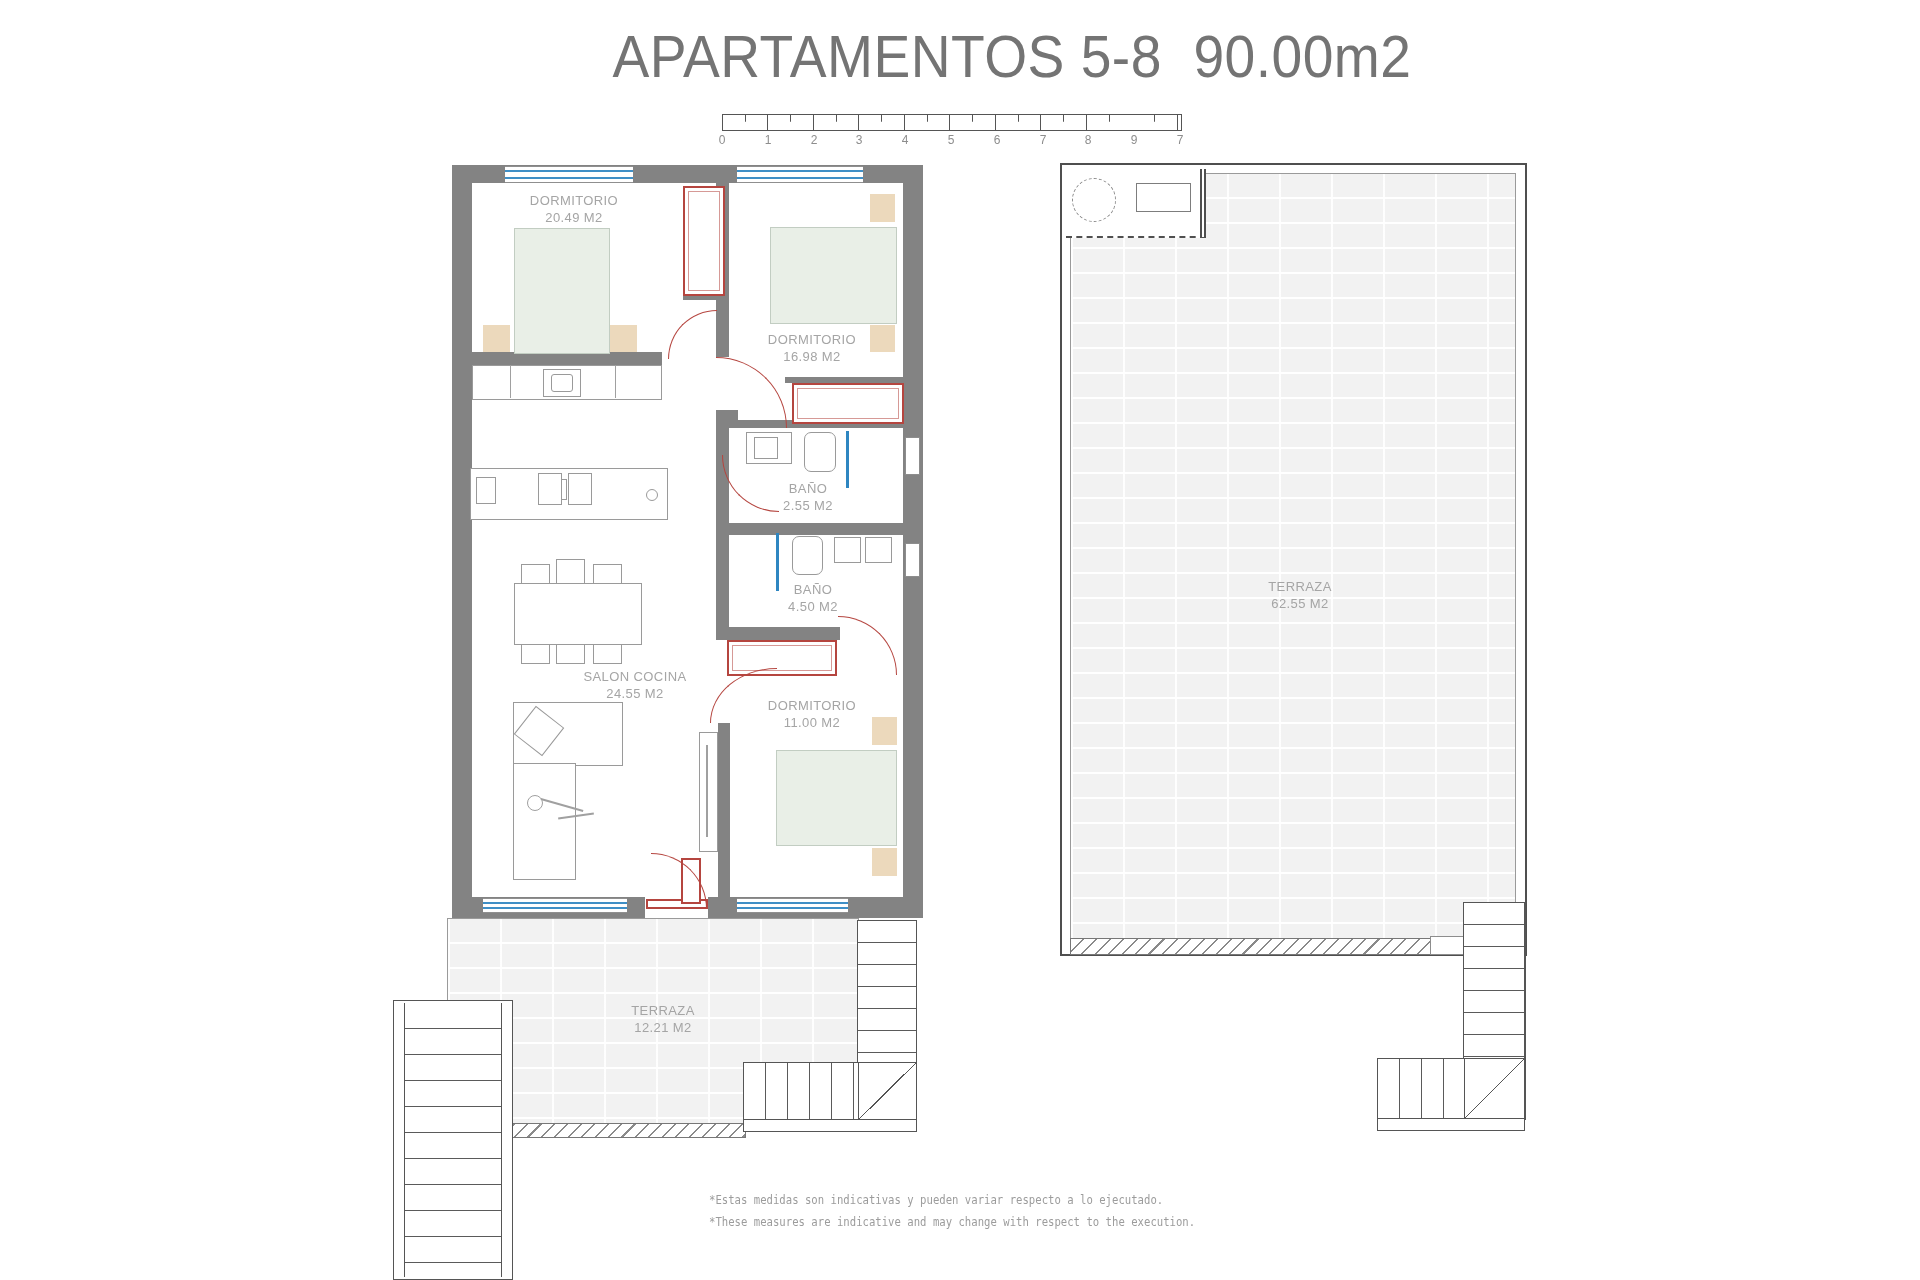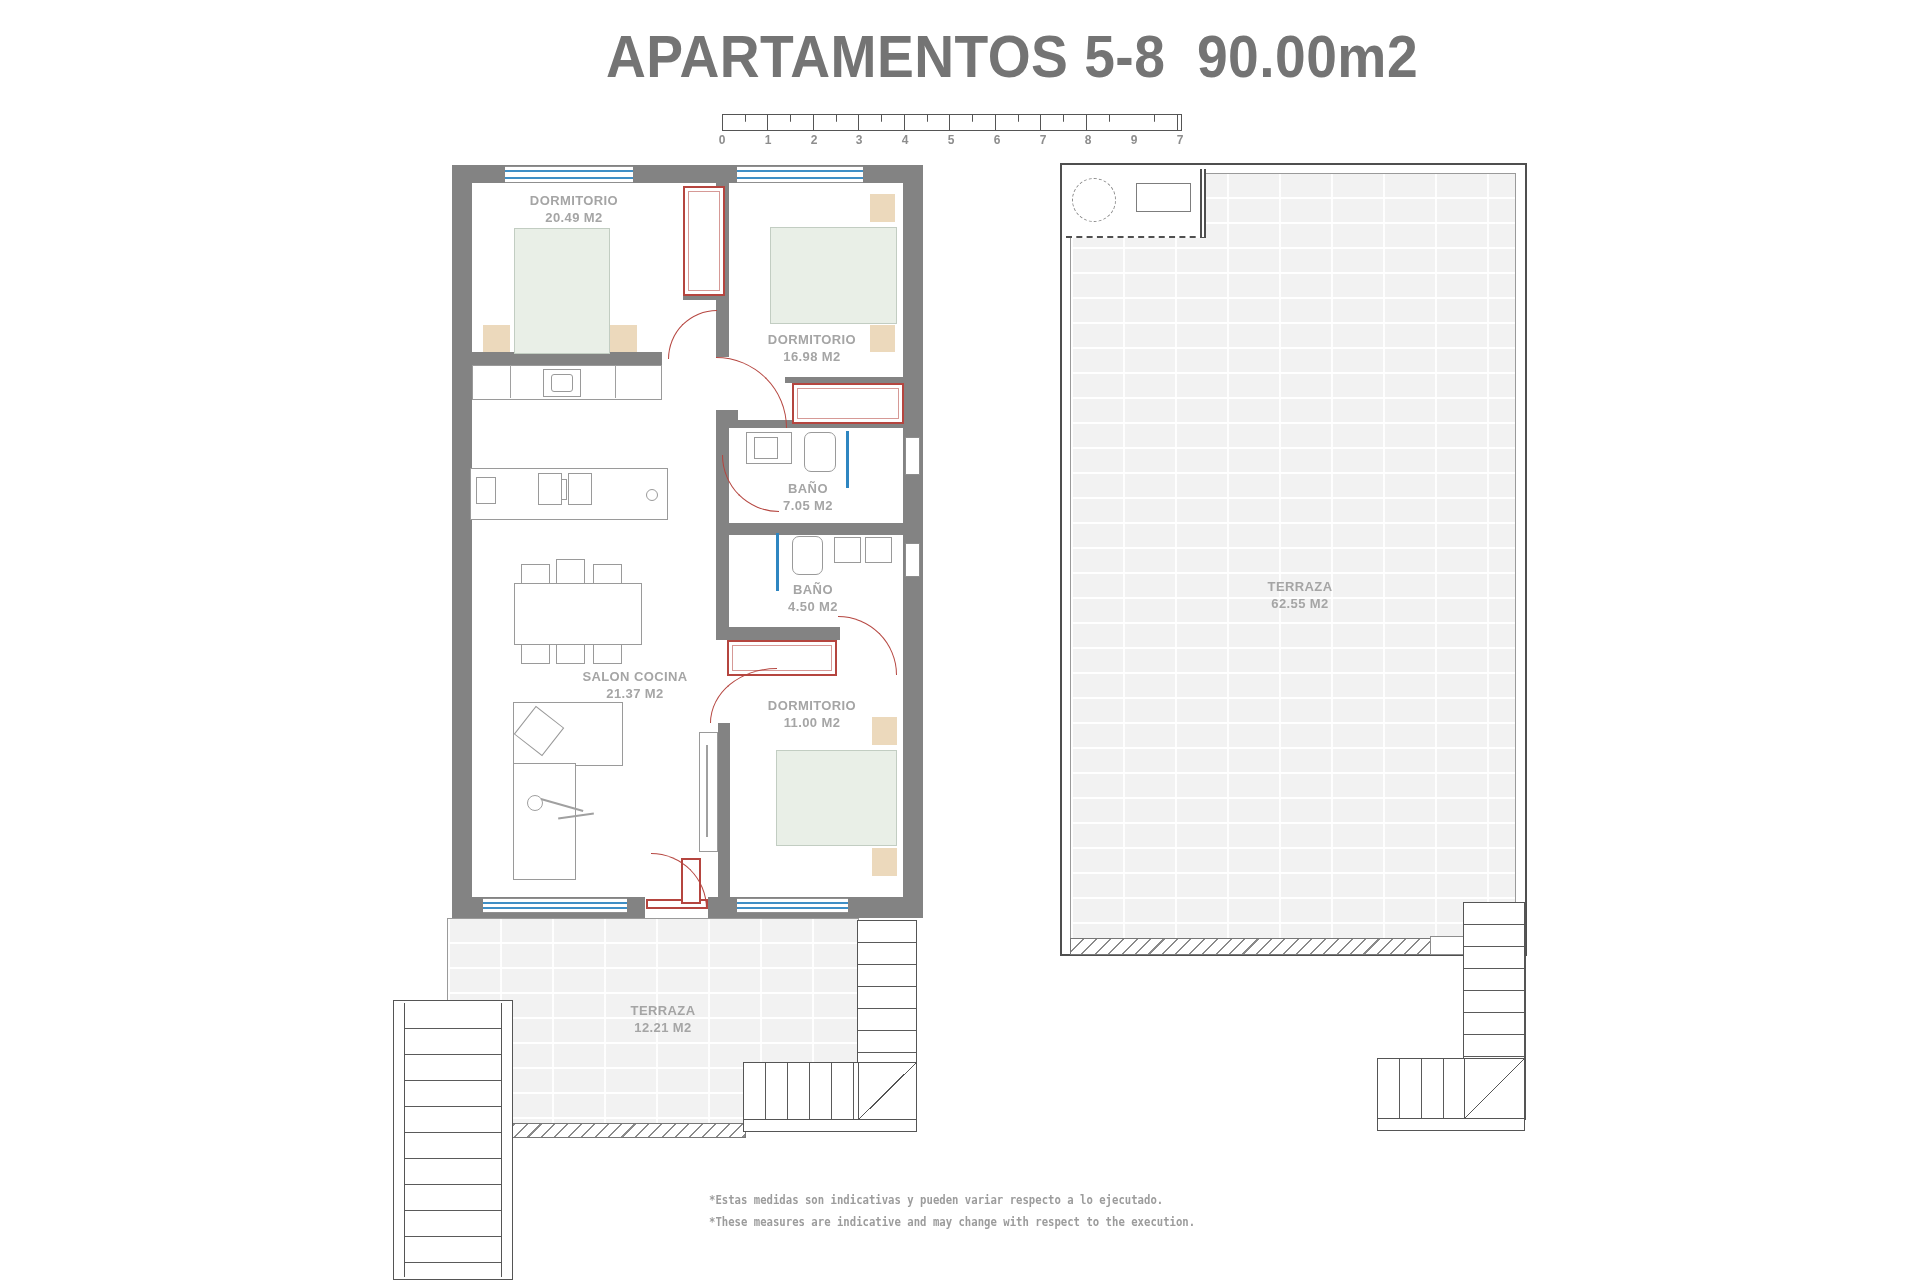--- a/index.html
+++ b/index.html
@@ -1,17 +1,17 @@
 <!DOCTYPE html>
 <html><head>
 <meta charset="utf-8">
 <style>
   html,body{margin:0;padding:0;background:#fff;}
   #canvas{position:relative;width:1772px;height:1280px;background:#fff;overflow:hidden;
-          font-family:"Liberation Sans",sans-serif;font-weight:bold;}
+          font-family:"Liberation Sans",sans-serif;}
   .abs{position:absolute;}
   .wall{position:absolute;background:#838383;}
   .thin{position:absolute;background:#a0a0a0;}
   .box{position:absolute;background:#fff;border:1px solid #8d8d8d;}
   .furn{position:absolute;background:#fff;border:1px solid #9a9a9a;}
   .bed{position:absolute;background:#e9efe7;border:1px solid #c2cdc2;}
   .night{position:absolute;background:#ecd9bc;}
   .redbox{position:absolute;background:#fff;border:2px solid #b5453f;}
   .redbox.inner::after{content:"";position:absolute;inset:3px;border:1px solid rgba(181,69,63,.55);}
   .arc{position:absolute;border:1.5px solid #b5453f;background:transparent;}
@@ -174,29 +174,29 @@
   <div class="rlabel" style="left:574px;top:209px">
     <span>DORMITORIO</span><br>
     <span>20.49 M2</span>
   </div>
   <div class="rlabel" style="left:812px;top:348px">
     <span>DORMITORIO</span><br>
     <span>16.98 M2</span>
   </div>
   <div class="rlabel" style="left:808px;top:497px">
     <span>BAÑO</span><br>
-    <span>7.05 M2</span>
+    <span>2.55 M2</span>
   </div>
   <div class="rlabel" style="left:813px;top:598px">
     <span>BAÑO</span><br>
     <span>4.50 M2</span>
   </div>
   <div class="rlabel" style="left:635px;top:685px">
     <span>SALON COCINA</span><br>
-    <span>21.37 M2</span>
+    <span>24.55 M2</span>
   </div>
   <div class="rlabel" style="left:812px;top:714px">
     <span>DORMITORIO</span><br>
     <span>11.00 M2</span>
   </div>
   <div class="rlabel" style="left:663px;top:1019px">
     <span>TERRAZA</span><br>
     <span>12.21 M2</span>
   </div>
 

